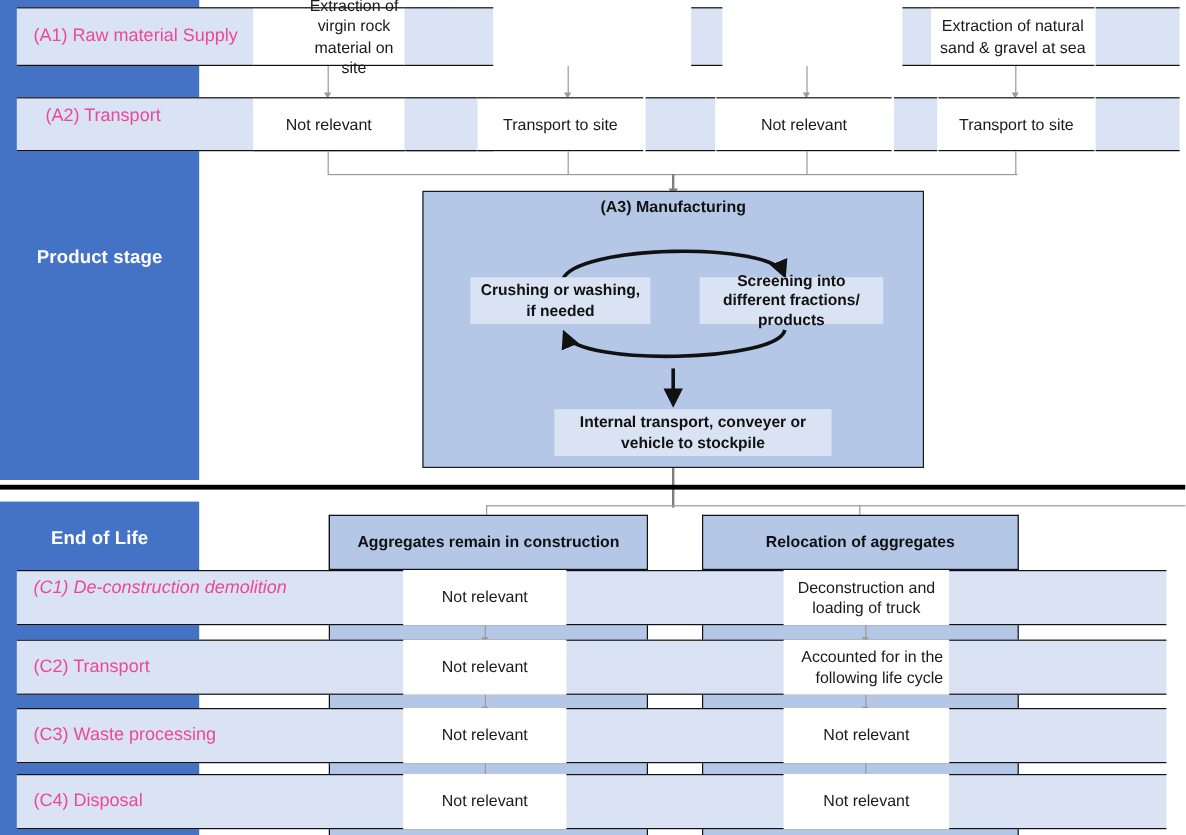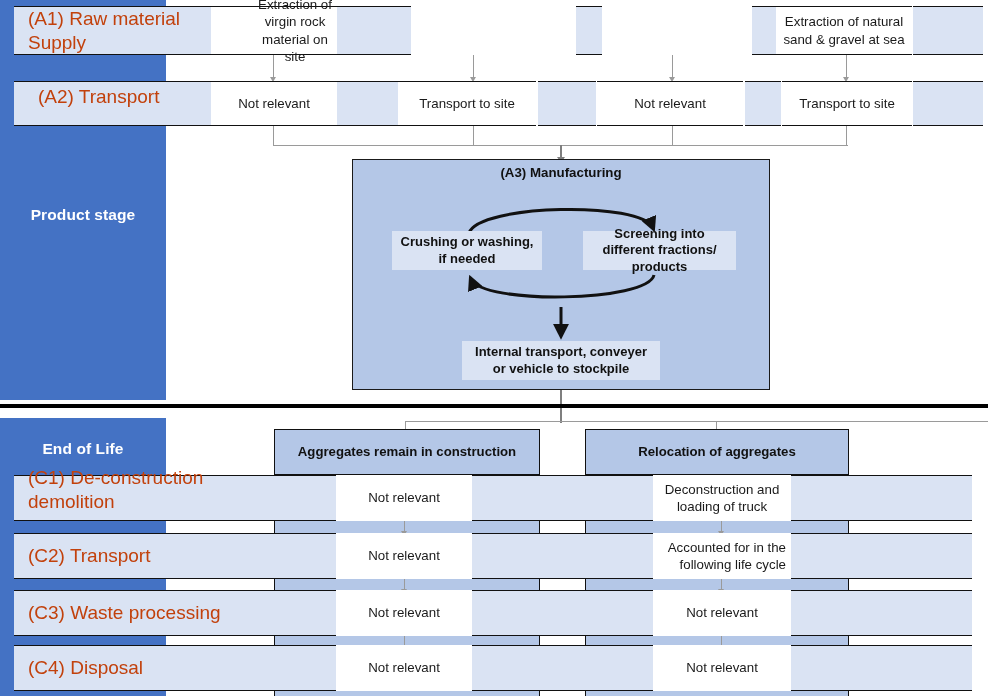--- a/index.html
+++ b/index.html
@@ -16,21 +16,21 @@
     padding-top:0px;letter-spacing:.1px;
   }
 
   
   .rowband{
     background:#dae3f3;
     border-top:1.4px solid #111;
     border-bottom:1.4px solid #111;
   }
   .rowband-label{
-    font-size:19px;color:#c2410c;line-height:1.26;
+    font-size:15px;color:#ec4899;line-height:1.26;
     padding-left:14px;display:flex;align-items:center;
   }
 
   
   .cell{
     background:#ffffff;
     border-top:1.4px solid #111;
     border-bottom:1.4px solid #111;
     display:flex;align-items:center;justify-content:center;
     text-align:center;font-size:13.3px;color:#1a1a1a;line-height:1.3;
@@ -152,21 +152,21 @@
 
     <path d="M 117 74 C 127 45 290 42 301 69" fill="none" stroke="#111" stroke-width="3" marker-end="url(#ah)"></path>
 
     <path d="M 302 116 C 296 143 130 146 119 120" fill="none" stroke="#111" stroke-width="3" marker-end="url(#ah)"></path>
 
     <path d="M 209 148 L 209 176" fill="none" stroke="#111" stroke-width="3" marker-end="url(#ah2)"></path>
   </svg>
 
   <div class="abs inner-box" style="left:583px;top:231px;width:153px;height:39px;">Screening into different fractions/ products</div>
   <div class="abs inner-box" style="left:392px;top:231px;width:150px;height:39px;">Crushing or washing, if needed</div>
-  <div class="abs inner-box" style="left:462px;top:341px;width:198px;height:39px;">Internal transport, conveyer or vehicle to stockpile</div>
+  <div class="abs inner-box" style="left:462px;top:341px;width:231px;height:39px;">Internal transport, conveyer or vehicle to stockpile</div>
 
   <div class="abs vline-dark" style="left:560px;top:390px;width:1.6px;height:33px;"></div>
   <div class="abs hline" style="left:405px;top:421px;width:597px;height:1.4px;"></div>
   <div class="abs hline" style="left:405px;top:421px;width:1px;height:1.4px;"></div>
   <div class="abs vline" style="left:405px;top:421px;width:1.4px;height:13px;"></div>
   <div class="abs arrowhead" style="left:402px;top:432px;"></div>
   <div class="abs vline" style="left:716px;top:421px;width:1.4px;height:13px;"></div>
   <div class="abs arrowhead" style="left:713px;top:432px;"></div>
 
   <div class="abs thick-sep" style="left:0px;top:404px;width:988px;height:4px;"></div>
@@ -174,21 +174,21 @@
   <div class="abs stage-col" style="left:0px;top:418px;width:166px;height:278px;"></div>
   <div class="abs stage-label" style="left:0px;top:440px;width:166px;height:24px;">End of Life</div>
 
   <div class="abs branch-col" style="left:274px;top:429px;width:266px;height:267px;"></div>
   <div class="abs branch-col" style="left:585px;top:429px;width:264px;height:267px;"></div>
 
   <div class="abs branch-head" style="left:274px;top:429px;width:266px;height:46px;">Aggregates remain in construction</div>
   <div class="abs branch-head" style="left:585px;top:429px;width:264px;height:46px;">Relocation of aggregates</div>
 
   <div class="abs rowband" style="left:14px;top:475px;width:958px;height:46px;"></div>
-  <div class="abs rowband-label" style="left:14px;top:475px;width:250px;height:30px;">(C1) De-construction demolition</div>
+  <div class="abs rowband-label" style="left:14px;top:475px;width:250px;height:30px;font-style:italic;">(C1) De-construction demolition</div>
   <div class="abs cell noline" style="left:336px;top:475px;width:136px;height:46px;">Not relevant</div>
   <div class="abs cell noline" style="left:653px;top:475px;width:138px;height:46px;">Deconstruction and loading of truck</div>
 
   <div class="abs vline" style="left:404px;top:521px;width:1.4px;height:13px;"></div>
   <div class="abs arrowhead" style="left:401px;top:531px;"></div>
   <div class="abs vline" style="left:721px;top:521px;width:1.4px;height:13px;"></div>
   <div class="abs arrowhead" style="left:718px;top:531px;"></div>
 
   <div class="abs rowband" style="left:14px;top:533px;width:958px;height:46px;"></div>
   <div class="abs rowband-label" style="left:14px;top:533px;width:250px;height:46px;">(C2) Transport</div>

